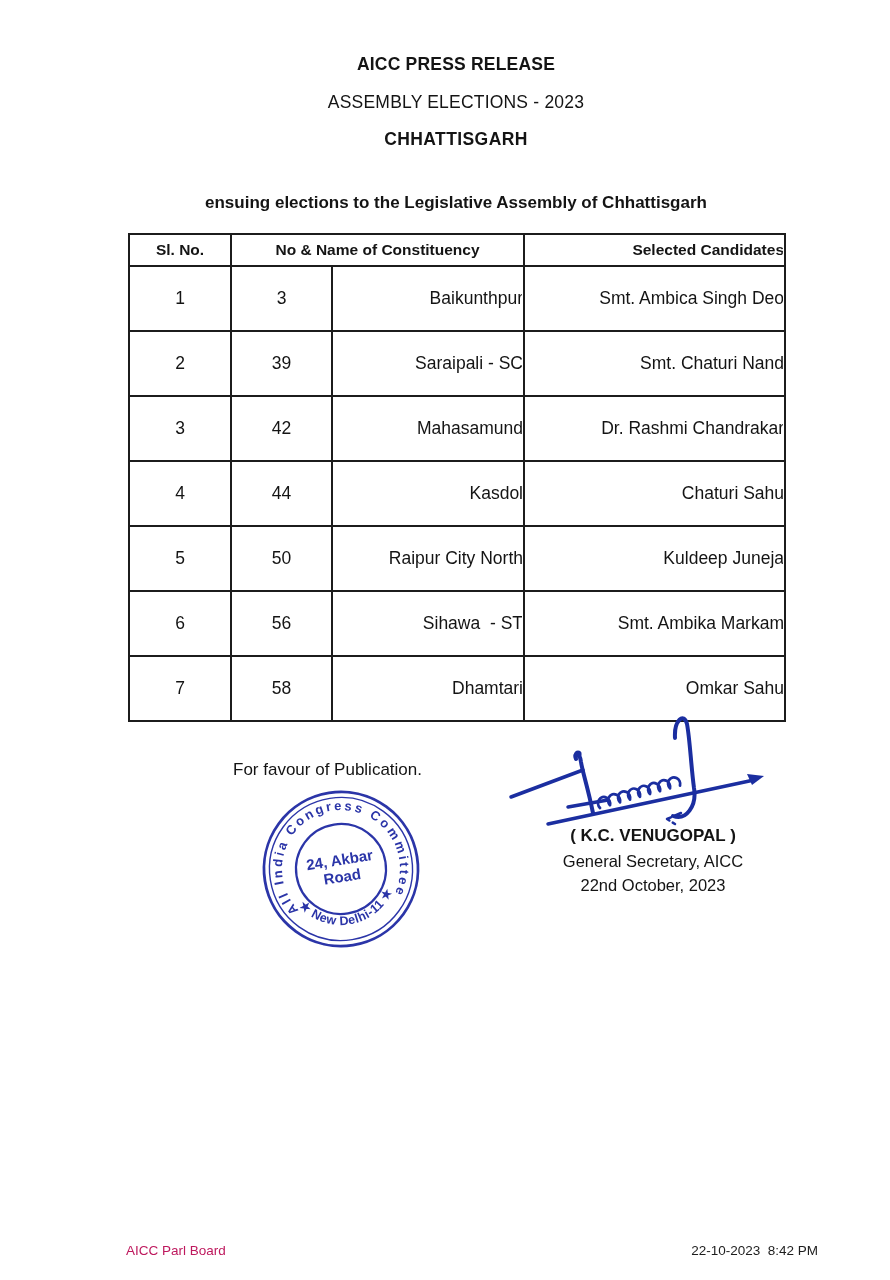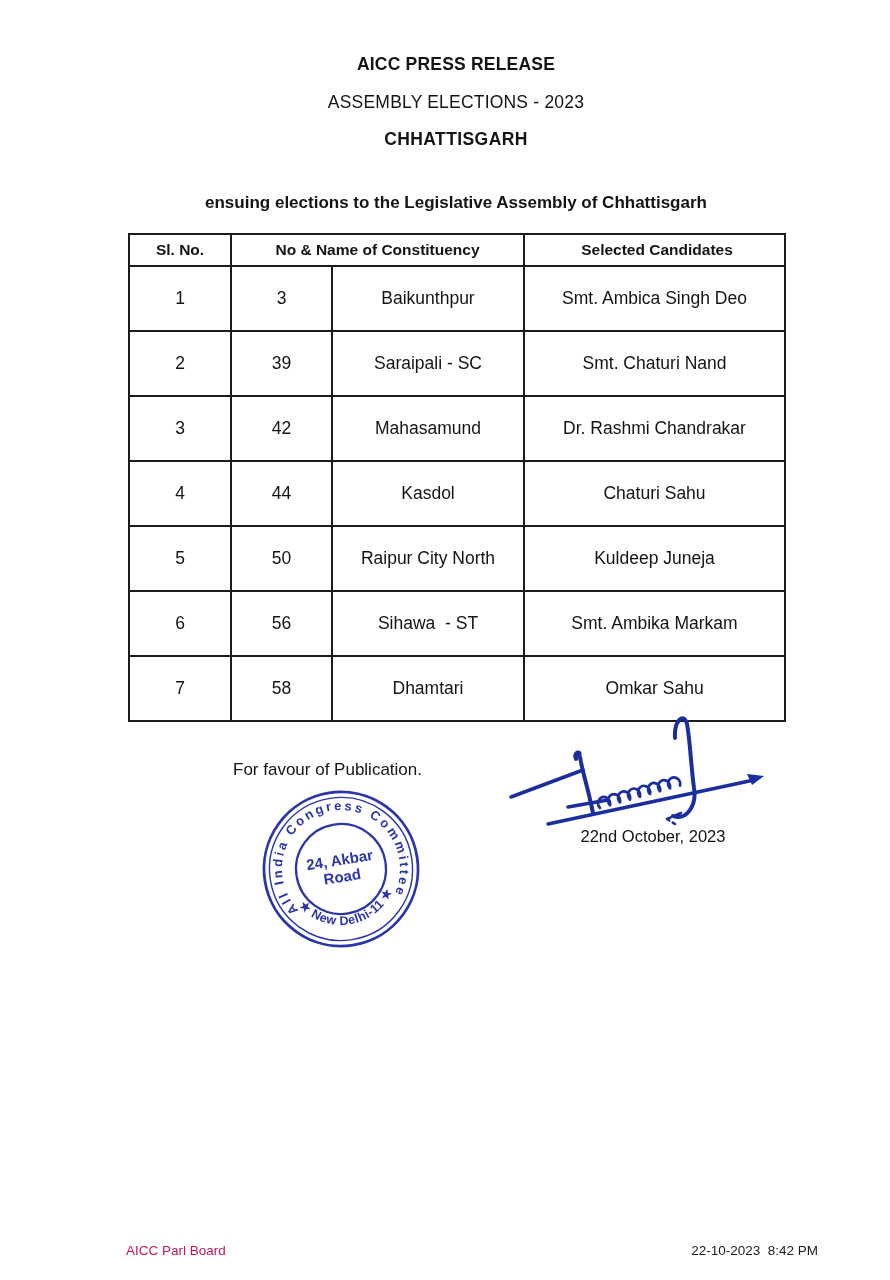--- a/index.html
+++ b/index.html
@@ -31,21 +31,21 @@
     background: #fff;
     overflow: hidden;
   }
   .cand-table thead th { height: 32px; font-size: 15.5px; font-weight: 700; margin-top: 42px; }
   .cand-table tbody td { height: 65px; font-size: 17.5px; font-weight: 400; vertical-align: middle; }
   .col-sl   { width: 102px; }
   .col-no   { width: 101px; }
   .col-name { width: 192px; }
   .col-cand { width: 261px; }
   .cell-center { text-align: center; }
-  .cell-left   { text-align: center; padding-left: 7px; white-space: pre; border-radius: 15px; }
+  .cell-left   { text-align: right; padding-left: 7px; white-space: pre; border-radius: 15px; }
   th.cell-left { padding-left: 5px; }
 
   
   .pub-note  { left: 233px; top: 760px; font-size: 17px; font-weight: 400; }
   .sign-text { left: 540px; top: 824px; width: 226px; text-align: center; line-height: 24.5px; }
   .sign-name { font-size: 17px; font-weight: 700; }
   .sign-role { font-size: 16.5px; }
   .sign-date { font-size: 16.5px; }
 
   .stamp-svg { left: 259px; top: 787px; }
@@ -161,19 +161,21 @@
       <path d="M 70,121 L 110,114" stroke-width="3.5"></path>
       <path d="M 102,122 a 6 6.5 -15 1 1 10 -2.8 a 6 6.5 -15 1 1 10 -2.8 a 6 6.5 -15 1 1 10 -2.8 a 6 6.5 -15 1 1 10 -2.8 a 6 6.5 -15 1 1 10 -2.8 a 6 6.5 -15 1 1 10 -2.8 a 6 6.5 -15 1 1 10 -2.8 a 6 6.5 -15 1 1 10 -2.8" stroke-width="2.8"></path>
       <path d="M 177,52 C 176,34 186,26 189,38 C 192,54 193,80 196,102 C 199,120 188,135 175,130" stroke-width="4"></path>
       <path d="M 50,138 L 256,94" stroke-width="3.5"></path>
       <polygon points="266,90 249,88 254,99" fill="#1b2ea0" stroke="none"></polygon>
       <path d="M 183,127 L 169,133 L 177,138" stroke-width="2.5" stroke-dasharray="7 4"></path>
     </g>
   </svg>
 
   <div class="abs sign-text">
+    <div class="sign-name">( K.C. VENUGOPAL )</div>
+    <div class="sign-role">General Secretary, AICC</div>
     <div class="sign-date">22nd October, 2023</div>
   </div>
 
   <div class="abs footer-left">AICC Parl Board</div>
   <div class="abs footer-right">22-10-2023  8:42 PM</div>
 
 </div>
 
 </body></html>

